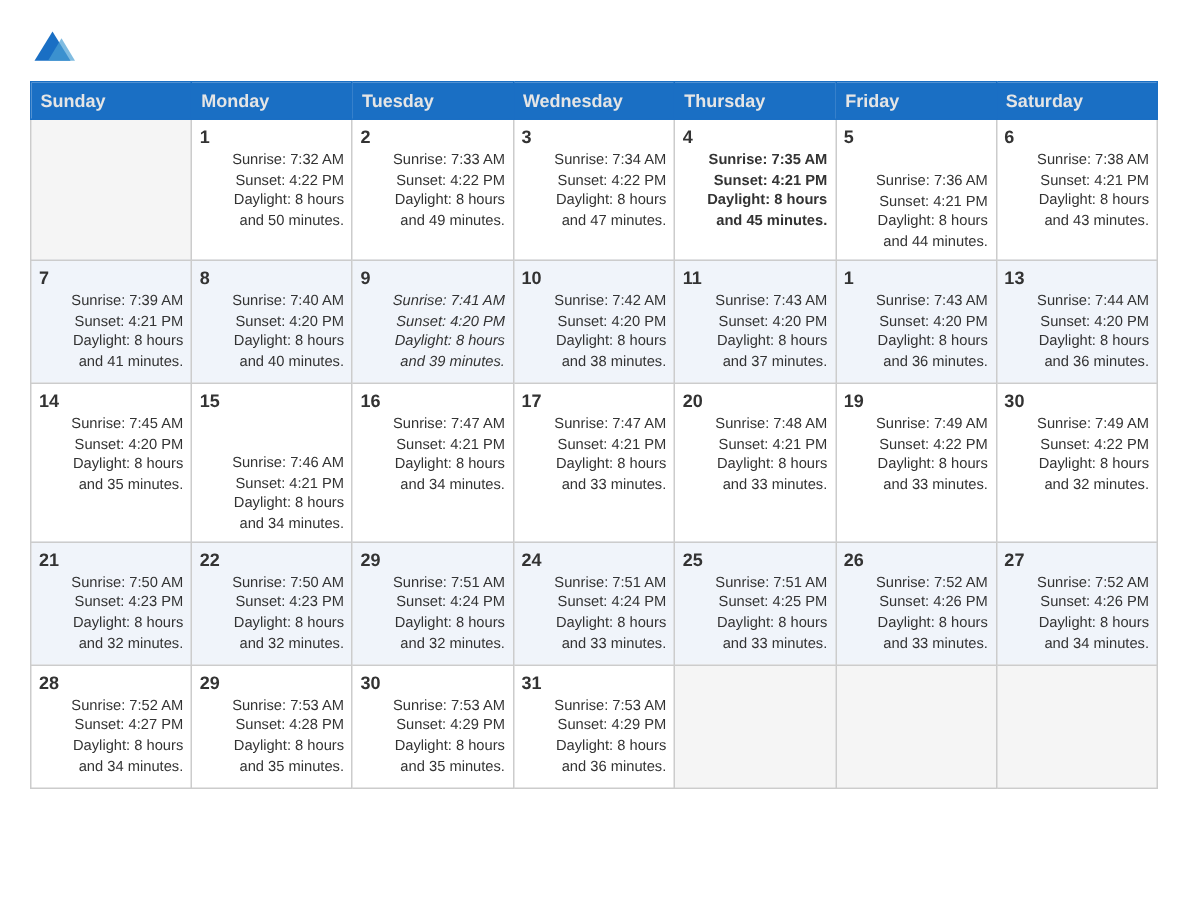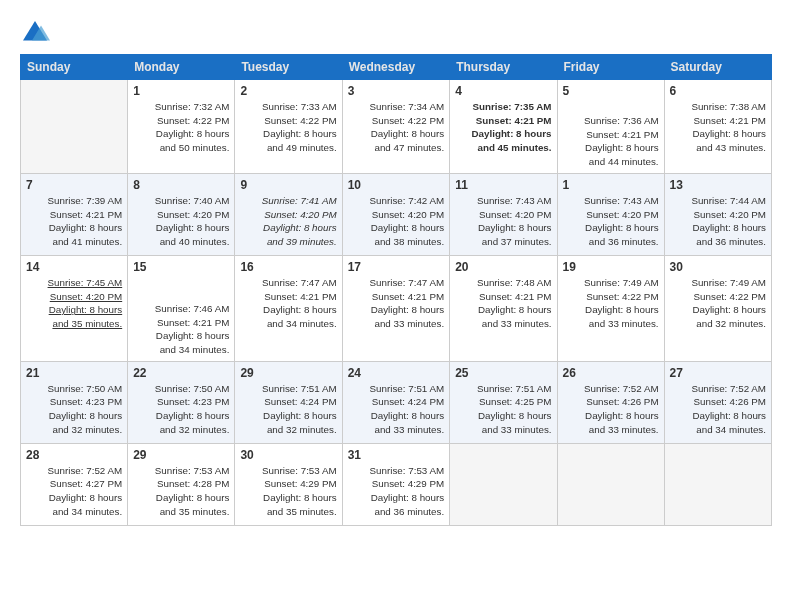--- a/index.html
+++ b/index.html
@@ -225,21 +225,21 @@
             <span class="day-number">13</span>
             <div class="day-info" style="white-space: pre-line;">Sunrise: 7:44 AM
 Sunset: 4:20 PM
 Daylight: 8 hours
 and 36 minutes.</div>
           </td>
         </tr>
         <tr class="week-row">
           <td>
             <span class="day-number">14</span>
-            <div class="day-info" style="white-space: pre-line; text-decoration: underline;">Sunrise: 7:45 AM
+            <div class="day-info" style="white-space: pre-line;">Sunrise: 7:45 AM
 Sunset: 4:20 PM
 Daylight: 8 hours
 and 35 minutes.</div>
           </td>
           <td>
             <span class="day-number">15</span>
             <div class="day-info" style="white-space: pre-line; margin-top: 28px;">Sunrise: 7:46 AM
 Sunset: 4:21 PM
 Daylight: 8 hours
 and 34 minutes.</div>

